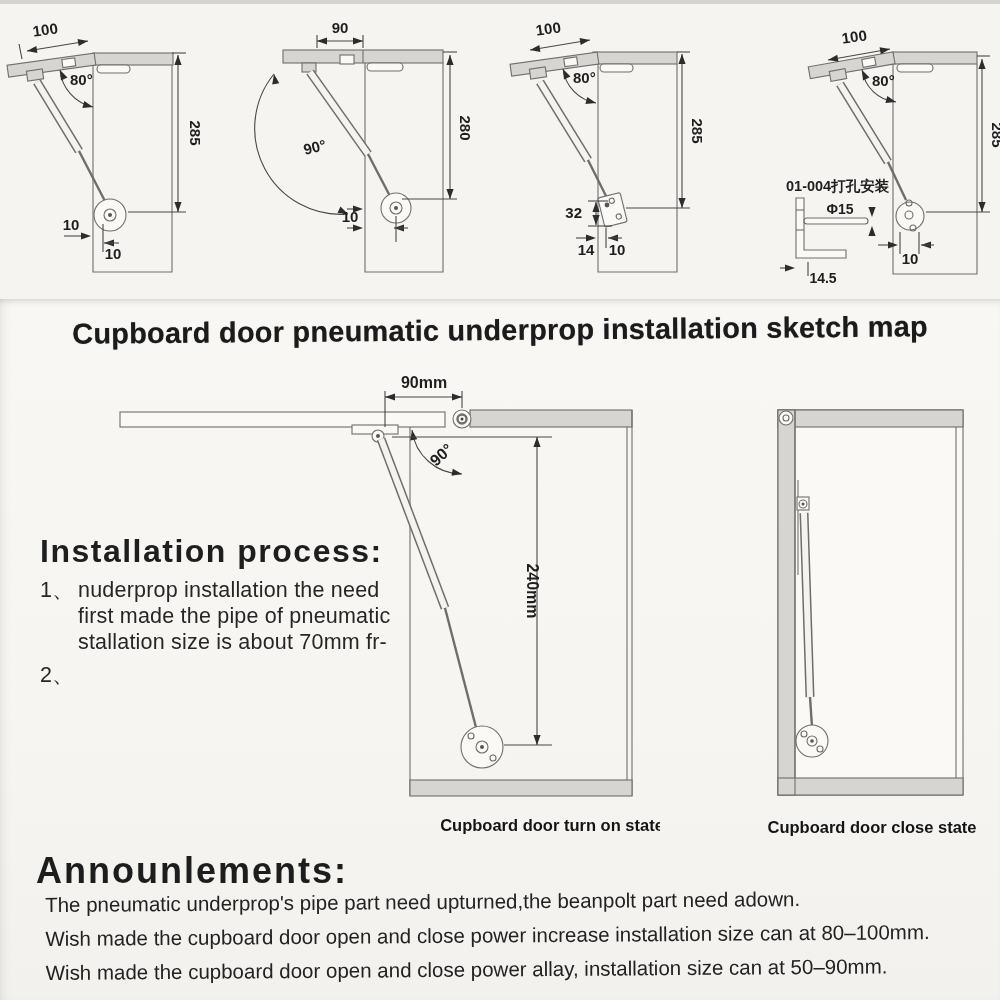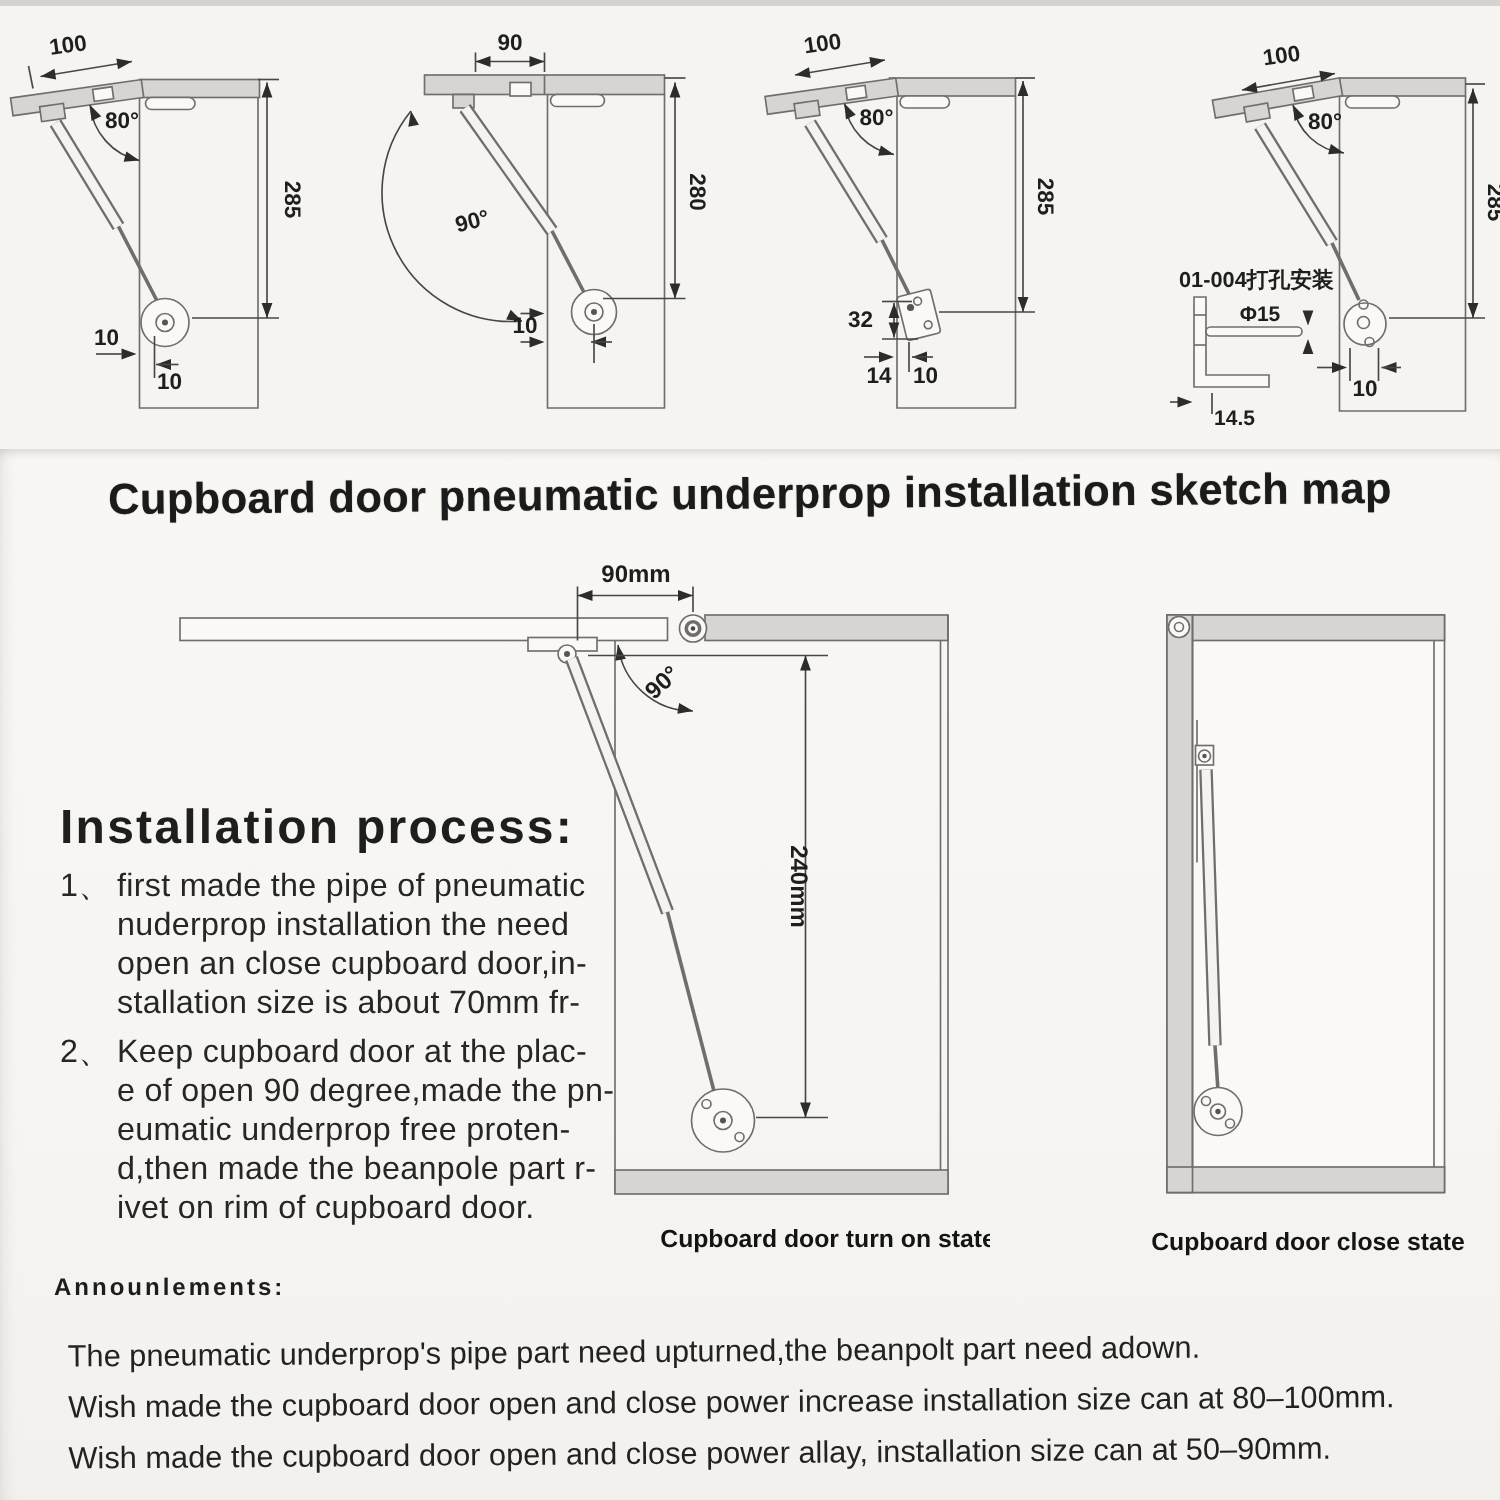--- a/index.html
+++ b/index.html
@@ -13,21 +13,21 @@
        box-shadow:inset 0 7px 9px -7px rgba(0,0,0,.22), inset 9px 0 14px -10px rgba(0,0,0,.12);}
   .page-title{position:absolute;left:0;top:314px;width:1000px;text-align:center;
        font-size:29px;font-weight:bold;letter-spacing:.2px;color:#1b1b1b;
        transform:rotate(-.5deg);text-shadow:0 0 .7px rgba(0,0,0,.5);}
   .mdg{position:absolute;top:375px;}
   .install{position:absolute;left:40px;top:533px;width:404px;}
   .install-heading{font-size:32px;font-weight:bold;letter-spacing:1.5px;color:#1e1e1e;margin-bottom:7px;}
   .step{display:flex;font-size:21.5px;line-height:26px;color:#262626;letter-spacing:.2px;}
   .step + .step{margin-top:7px;}
   .step .num{flex:0 0 38px;}
-  .ann-heading{position:absolute;left:36px;top:850px;font-size:16px;font-weight:bold;
+  .ann-heading{position:absolute;left:36px;top:850px;font-size:36px;font-weight:bold;
        letter-spacing:2px;color:#1d1d1d;}
   .ann-lines{position:absolute;left:45px;top:888px;width:950px;font-size:20.5px;
        line-height:34px;color:#222;transform:rotate(-.45deg);transform-origin:left top;}
   
   .ln{fill:none;stroke:#6f6e6b;stroke-width:1.1;}
   .fg{fill:#d6d5d1;stroke:#6f6e6b;stroke-width:1.1;}
   .fw{fill:#faf9f6;stroke:#6f6e6b;stroke-width:1.1;}
   .dm{fill:none;stroke:#474747;stroke-width:1.1;}
   .ar{fill:#2c2c2c;stroke:none;}
   .tube{stroke:#6f6e6b;stroke-width:9;fill:none;}
@@ -322,35 +322,27 @@
       <circle class="ln" cx="70" cy="374" r="3"></circle>
     </g>
     <text class="cap" x="122" y="458" text-anchor="middle">Cupboard door close state</text>
   </svg>
 
   <div class="install">
     <div class="install-heading">Installation process:</div>
     <div class="step">
       <span class="num">1、</span>
       <div class="lines">
+        <div>nuderprop installation the need</div>
         <div>first made the pipe of pneumatic</div>
-        <div>nuderprop installation the need</div>
-        <div>open an close cupboard door,in-</div>
         <div>stallation size is about 70mm fr-</div>
       </div>
     </div>
     <div class="step">
       <span class="num">2、</span>
-      <div class="lines">
-        <div>Keep cupboard door at the plac-</div>
-        <div>e of open 90 degree,made the pn-</div>
-        <div>eumatic underprop free proten-</div>
-        <div>d,then made the beanpole part r-</div>
-        <div>ivet on rim of cupboard door.</div>
-      </div>
     </div>
   </div>
 
   <div class="ann-heading">Announlements:</div>
   <div class="ann-lines">
     <div>The pneumatic underprop's pipe part need upturned,the beanpolt part need adown.</div>
     <div>Wish made the cupboard door open and close power increase installation size can at 80–100mm.</div>
     <div>Wish made the cupboard door open and close power allay, installation size can at 50–90mm.</div>
   </div>
 </div>

